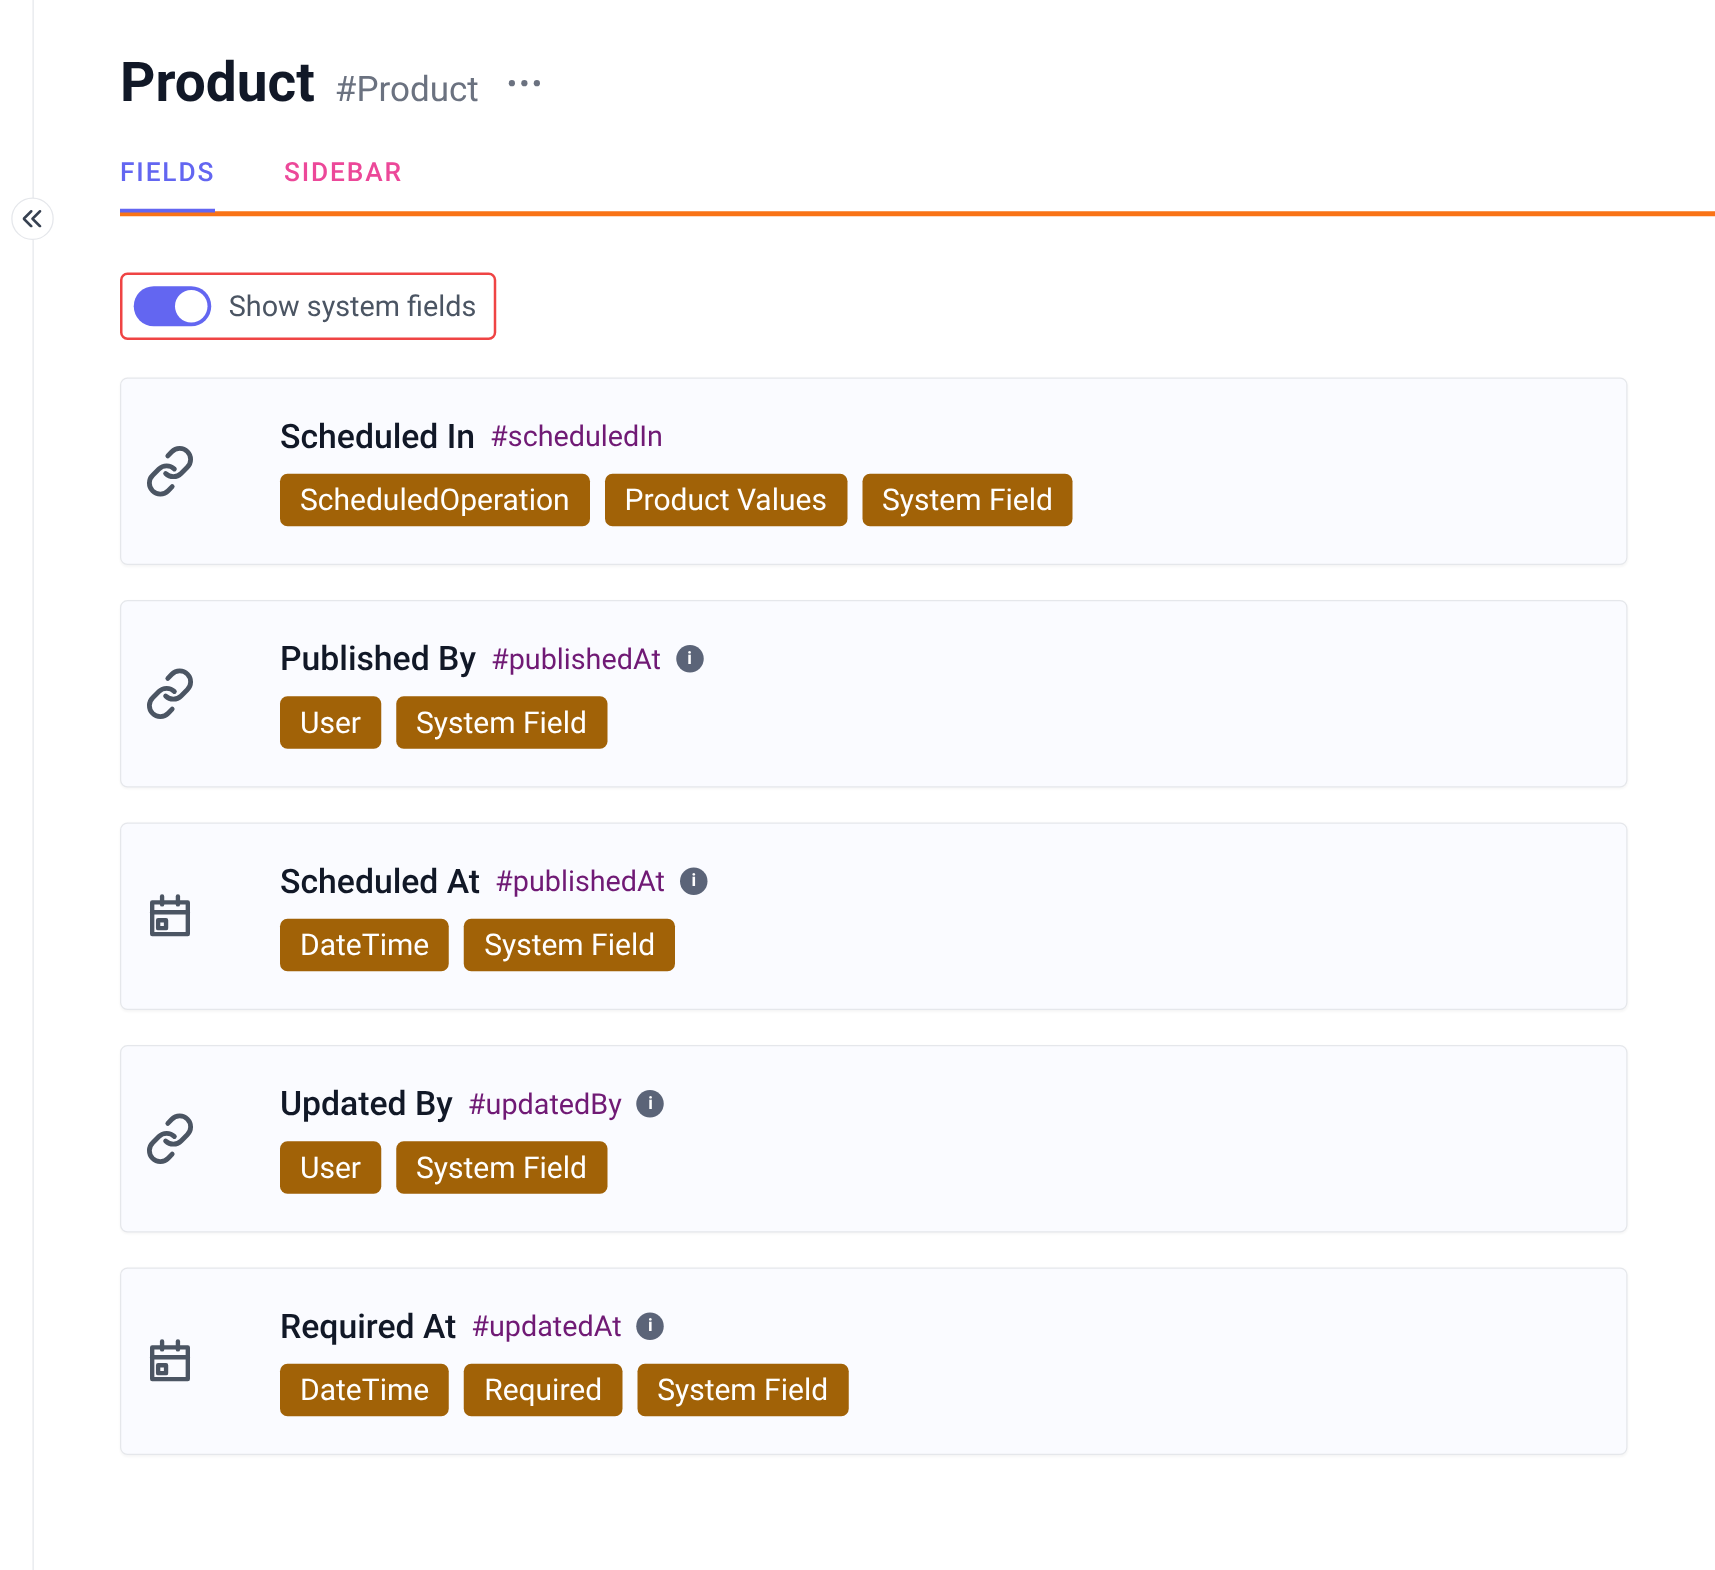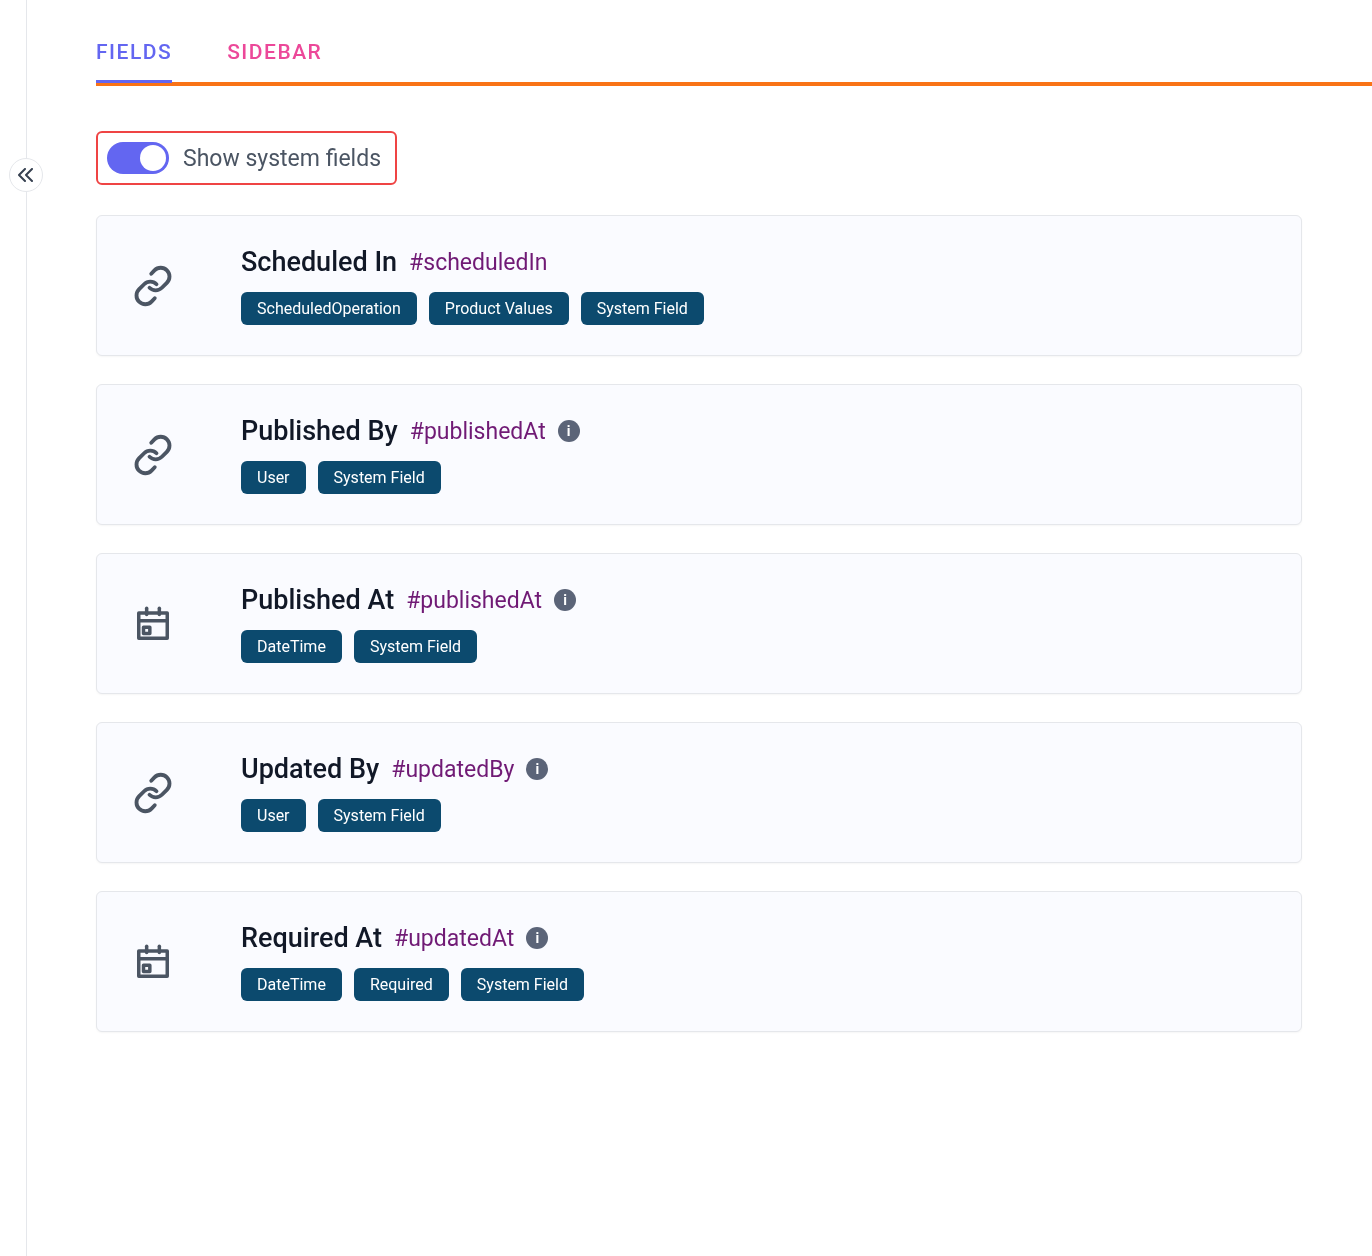--- a/index.html
+++ b/index.html
@@ -129,21 +129,21 @@
   }
   .cards {
     display: flex;
     flex-direction: column;
     gap: 28px;
   }
   .card {
     background: #fafbff;
     border: 1px solid #e5e7eb;
     border-radius: 6px;
-    padding: 30px 28px;
+    padding: 30px 11px;
     display: flex;
     align-items: center;
     gap: 60px;
     box-shadow: 0 1px 2px rgba(0,0,0,0.04);
   }
   .card-icon {
     width: 56px;
     display: flex;
     align-items: center;
     justify-content: center;
@@ -179,43 +179,52 @@
     font-size: 14px;
     font-weight: 700;
     cursor: pointer;
   }
   .tags {
     display: flex;
     gap: 12px;
     flex-wrap: wrap;
   }
   .tag {
-    background: #0c4a6e;
+    background: #a16207;
     color: #ffffff;
-    font-size: 16px;
+    font-size: 24px;
     font-weight: 400;
     padding: 7px 16px;
     border-radius: 6px;
   }
   svg { display: block; }
 </style>
 </head>
 <body>
 
 <div class="sidebar-line"></div>
 
 <div class="collapse-btn">
   <svg width="16" height="14" viewBox="0 0 16 14" fill="none" stroke="#374151" stroke-width="2" stroke-linecap="round" stroke-linejoin="round">
     <polyline points="7,1 1,7 7,13"></polyline>
     <polyline points="14,1 8,7 14,13"></polyline>
   </svg>
 </div>
 
 <div class="content">
 
+  <div class="header-row">
+    <div class="title">Product</div>
+    <div class="title-hash">#Product</div>
+    <div class="more-btn">
+      <span></span>
+      <span></span>
+      <span></span>
+    </div>
+  </div>
 
   <div class="tabs">
     <div class="tab active">FIELDS</div>
     <div class="tab">SIDEBAR</div>
   </div>
 
   <div class="toggle-box">
     <div class="toggle">
       <div class="knob"></div>
     </div>
@@ -269,21 +278,21 @@
         <svg width="38" height="38" viewBox="0 0 24 24" fill="none" stroke="#4b5563" stroke-width="2.2" stroke-linecap="round" stroke-linejoin="round">
           <rect x="3" y="5" width="18" height="16"></rect>
           <line x1="3" y1="10" x2="21" y2="10"></line>
           <line x1="8" y1="2" x2="8" y2="6"></line>
           <line x1="16" y1="2" x2="16" y2="6"></line>
           <rect x="6" y="14" width="4" height="4"></rect>
         </svg>
       </div>
       <div class="card-body">
         <div class="card-title-row">
-          <span class="card-title">Published At</span>
+          <span class="card-title">Scheduled At</span>
           <span class="card-hash">#publishedAt</span>
           <span class="info-icon">i</span>
         </div>
         <div class="tags">
           <span class="tag">DateTime</span>
           <span class="tag">System Field</span>
         </div>
       </div>
     </div>
 

